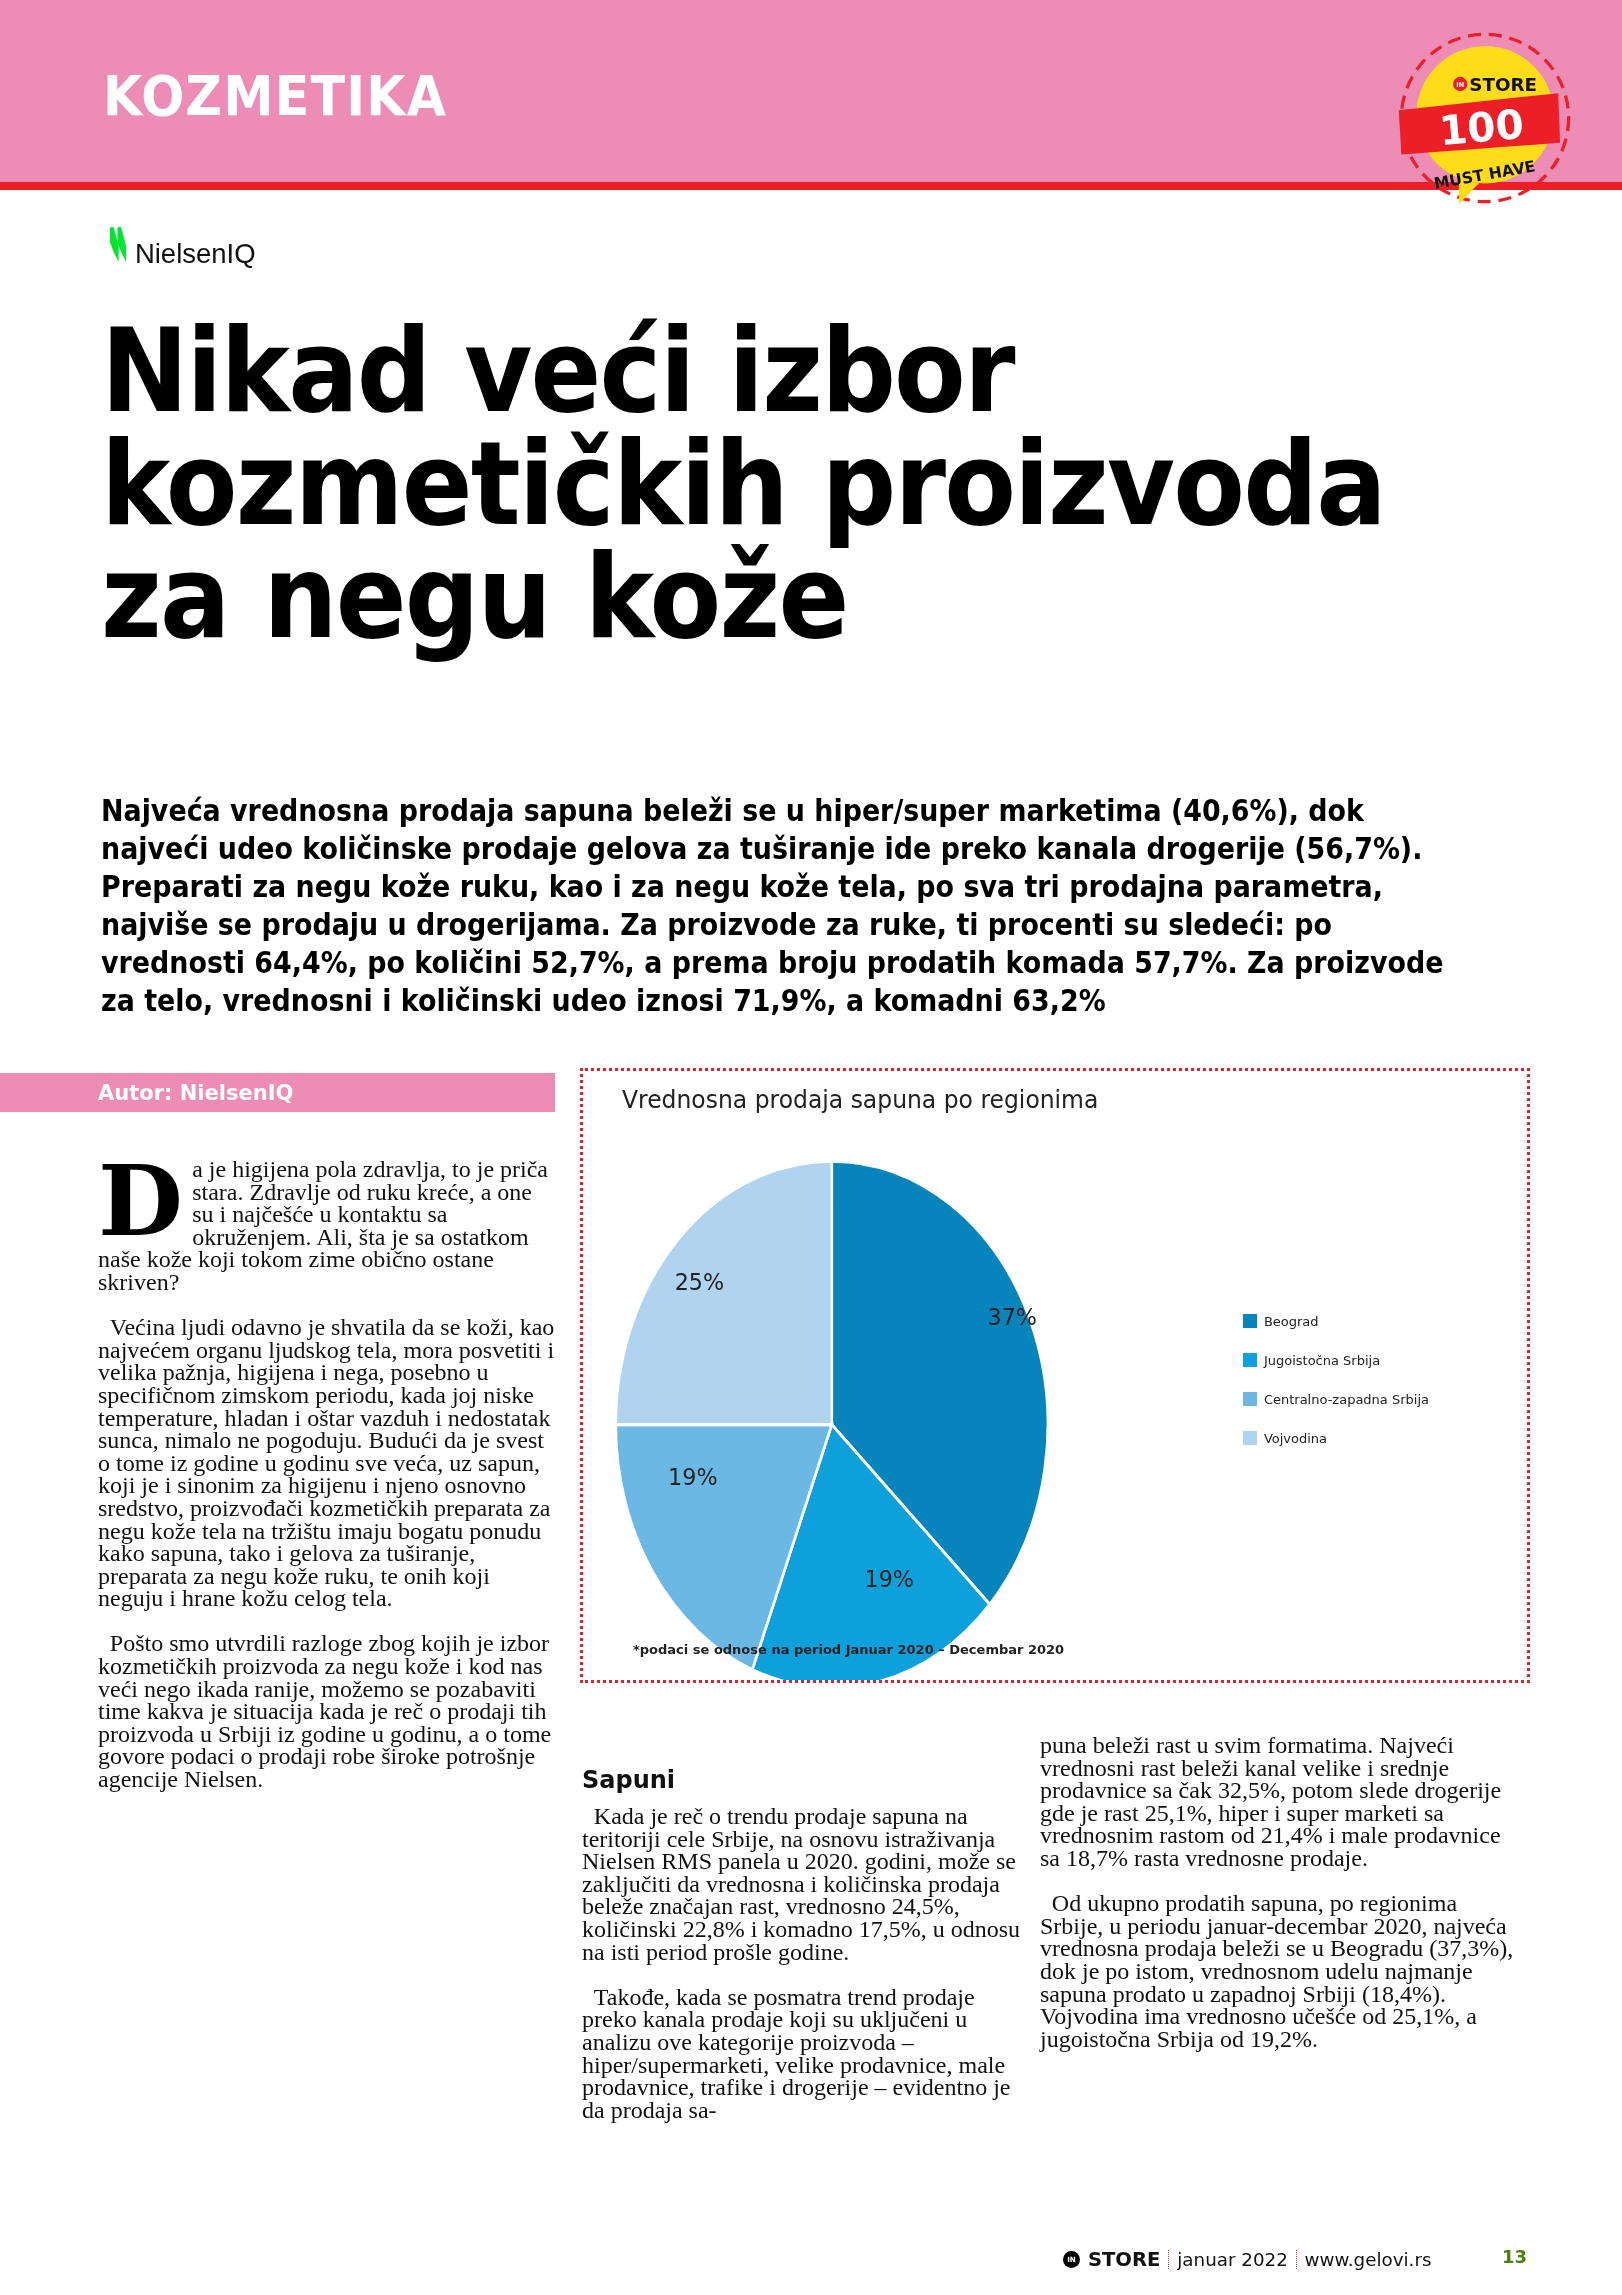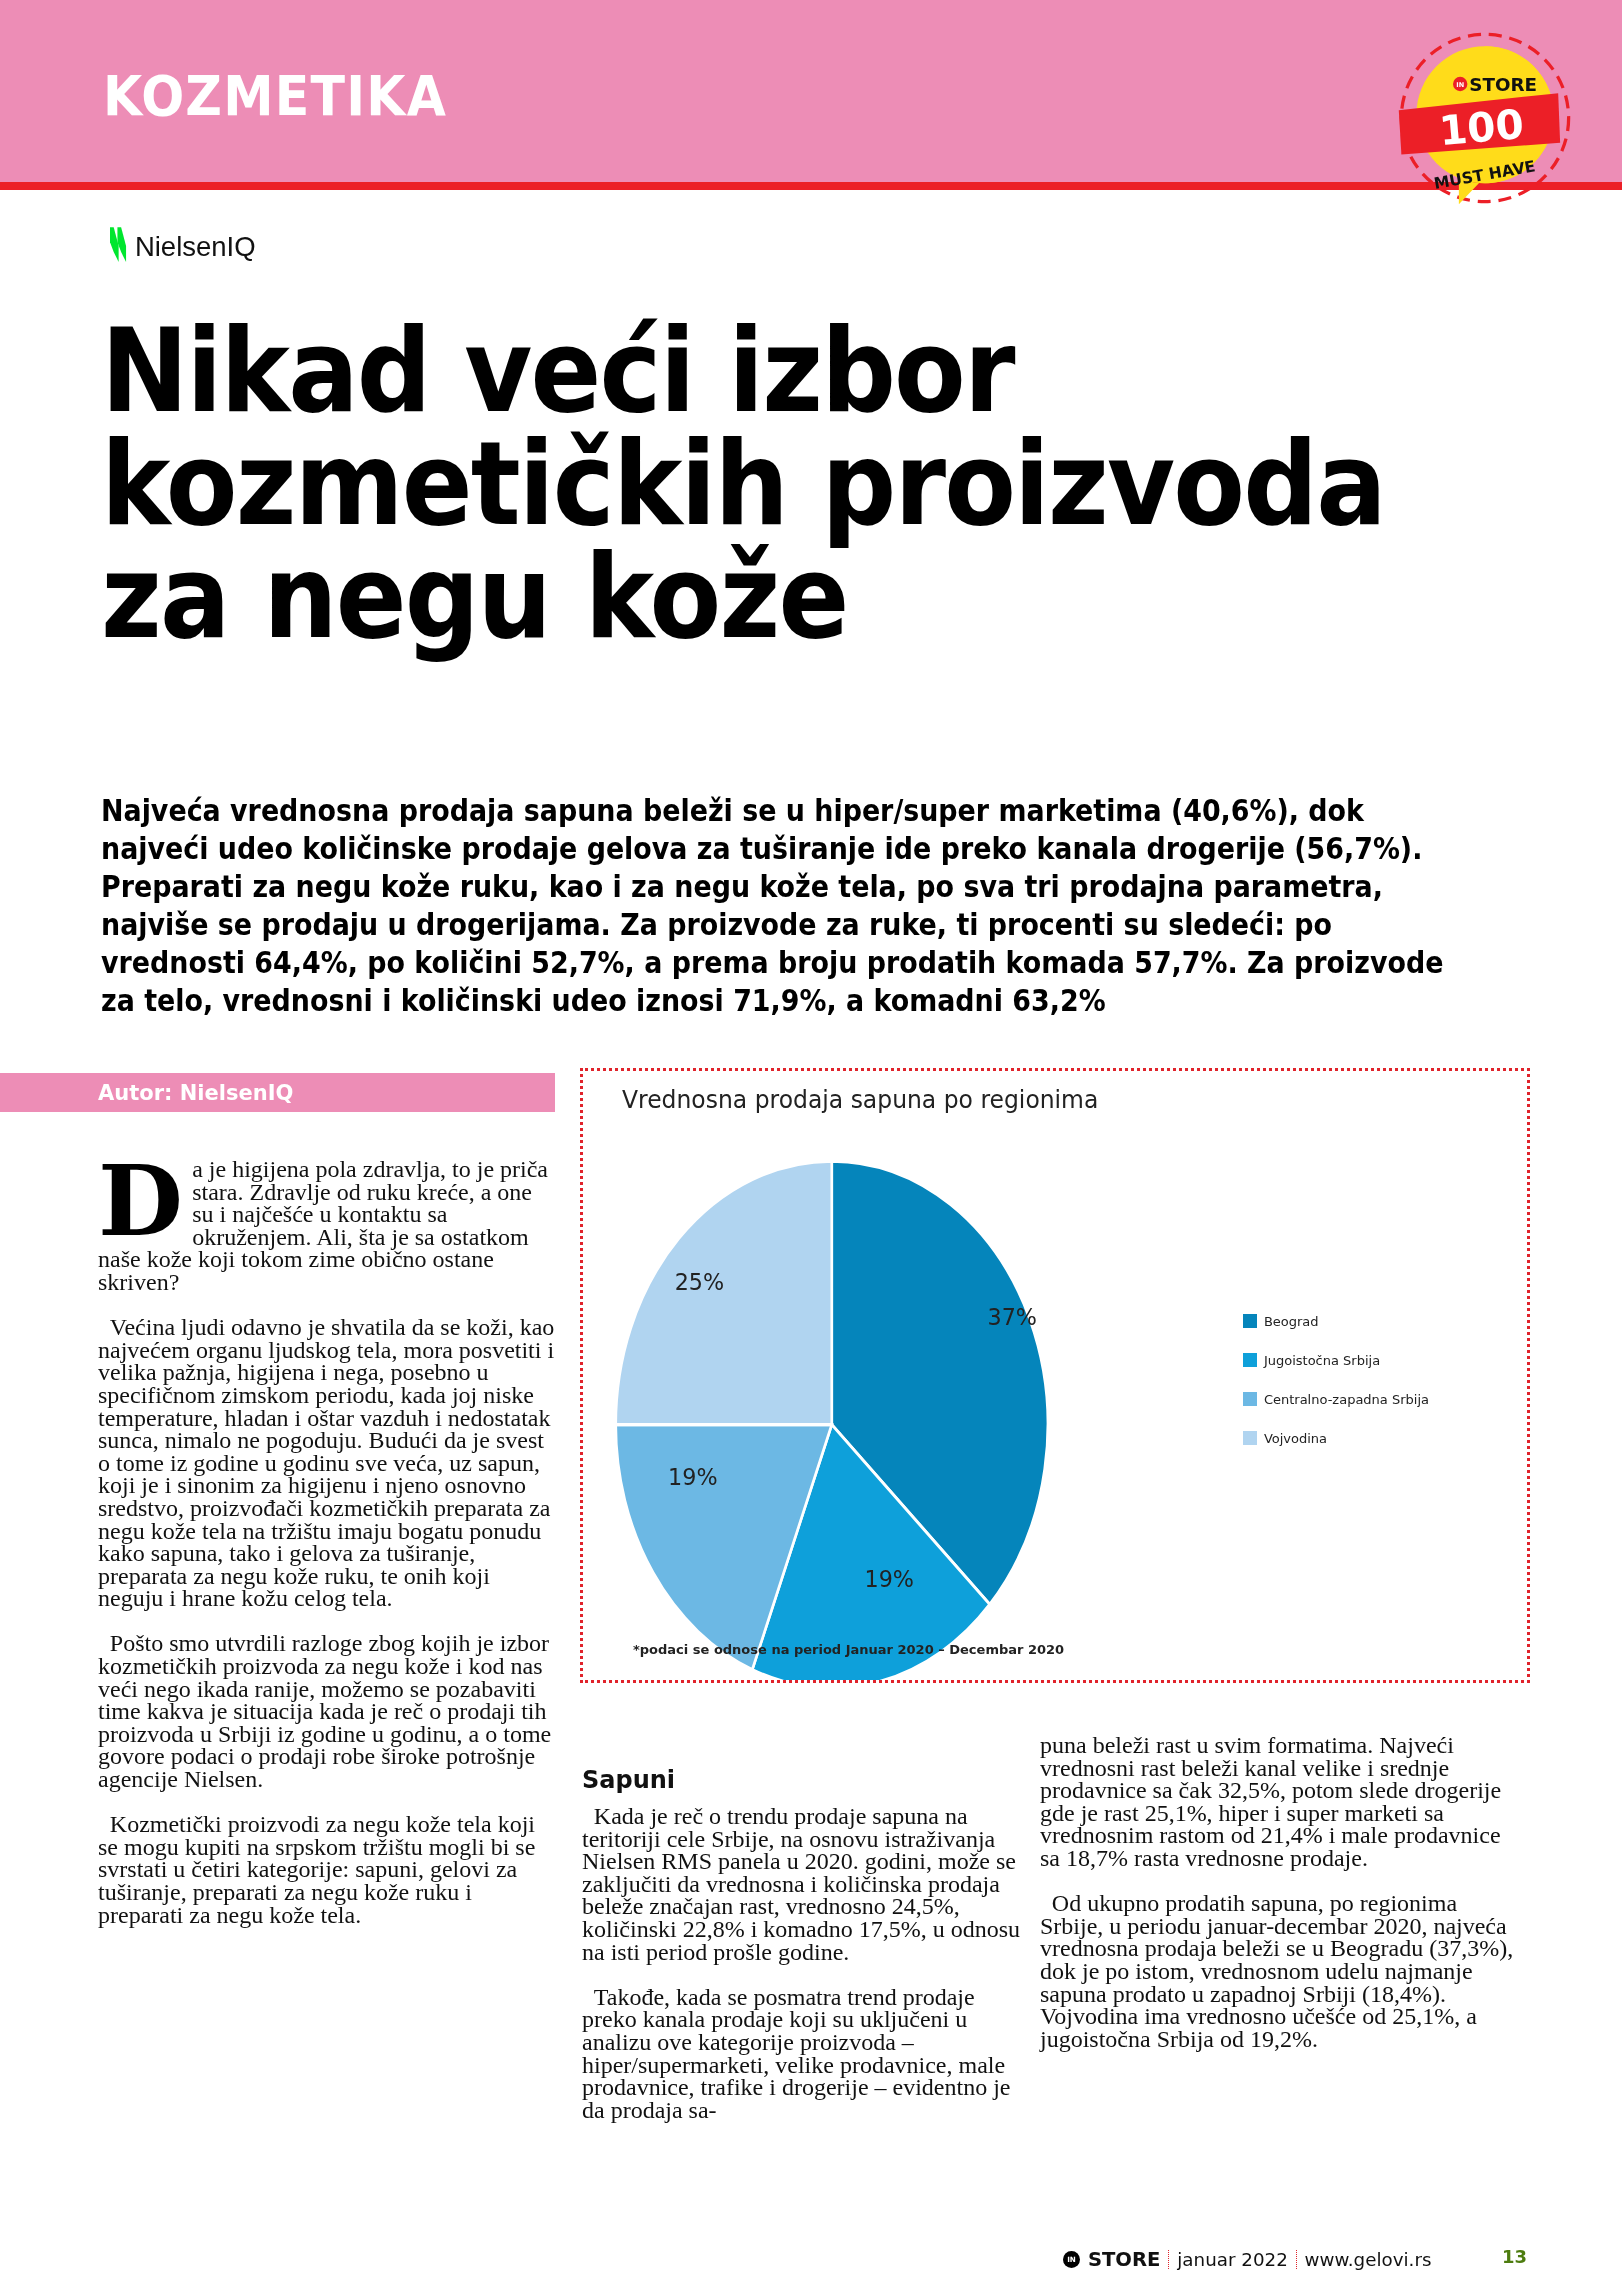--- a/index.html
+++ b/index.html
@@ -5,21 +5,21 @@
     * { box-sizing: border-box; margin: 0; padding: 0; }
     html, body { width: 1623px; height: 2295px; background: #ffffff; overflow: hidden; }
     body { position: relative; font-family: "Liberation Sans", sans-serif; color: #111; }
 
     .header-band { position: absolute; left: 0; top: 0; width: 1623px; height: 182px; background: #ed8db6; }
     .header-rule { position: absolute; left: 0; top: 182px; width: 1623px; height: 7.9px; background: #ec1f27; }
     .section-title { position: absolute; left: 103px; top: 64px; font-family: "DejaVu Sans", sans-serif; font-weight: bold; font-size: 55px; color: #fff; letter-spacing: 1.3px; transform: scaleX(0.92); transform-origin: left; }
 
     .badge { position: absolute; left: 1387px; top: 19.6px; width: 196px; height: 196px; }
 
-    .logo { position: absolute; left: 110px; top: 226px; display: flex; align-items: center; gap: 3.9px; }
+    .logo { position: absolute; left: 110px; top: 226px; display: flex; align-items: flex-end; gap: 3.9px; }
     .logo-mark { width: 21px; height: 41px; position: relative; }
     .logo-text { font-family: "Liberation Sans", sans-serif; font-size: 27.5px; color: #111; line-height: 1; }
 
     .headline { position: absolute; left: 101px; top: 314px; width: 1479px; font-family: "DejaVu Sans", sans-serif; font-weight: bold; font-size: 116px; line-height: 113px; color: #000; letter-spacing: -2px; transform: scaleX(0.9); transform-origin: left; }
 
     .lead { position: absolute; left: 101px; top: 792px; width: 1498px; font-family: "DejaVu Sans", sans-serif; font-weight: bold; font-size: 29.4px; line-height: 38px; color: #000; transform: scaleX(0.915); transform-origin: left; }
 
     .author-bar { position: absolute; left: 0; top: 1073px; width: 555px; height: 39px; background: #ed8db6; }
     .author-label { position: absolute; left: 98px; top: 1081px; font-family: "DejaVu Sans", sans-serif; font-weight: bold; font-size: 21px; color: #fff; }
 
@@ -89,21 +89,20 @@
 <div class="author-bar"></div>
 <div class="author-label">Autor: NielsenIQ</div>
 
 <div class="col col-1">
   <p>
     <span class="dropcap">D</span>
     <span>a je higijena pola zdravlja, to je priča stara. Zdravlje od ruku kreće, a one su i najčešće u kontaktu sa okruženjem. Ali, šta je sa ostatkom naše kože koji tokom zime obično ostane skriven?</span>
   </p>
   <p class="indent">Većina ljudi odavno je shvatila da se koži, kao najvećem organu ljudskog tela, mora posvetiti i velika pažnja, higijena i nega, posebno u specifičnom zimskom periodu, kada joj niske temperature, hladan i oštar vazduh i nedostatak sunca, nimalo ne pogoduju. Budući da je svest o tome iz godine u godinu sve veća, uz sapun, koji je i sinonim za higijenu i njeno osnovno sredstvo, proizvođači kozmetičkih preparata za negu kože tela na tržištu imaju bogatu ponudu kako sapuna, tako i gelova za tuširanje, preparata za negu kože ruku, te onih koji neguju i hrane kožu celog tela.</p>
   <p class="indent">Pošto smo utvrdili razloge zbog kojih je izbor kozmetičkih proizvoda za negu kože i kod nas veći nego ikada ranije, možemo se pozabaviti time kakva je situacija kada je reč o prodaji tih proizvoda u Srbiji iz godine u godinu, a o tome govore podaci o prodaji robe široke potrošnje agencije Nielsen.</p>
-  <p class="indent">Kozmetički proizvodi za negu kože tela koji se mogu kupiti na srpskom tržištu mogli bi se svrstati u četiri kategorije: sapuni, gelovi za tuširanje, preparati za negu kože ruku i preparati za negu kože tela.</p>
 </div>
 
 <div class="chart-box">
   <div class="chart-title">Vrednosna prodaja sapuna po regionima</div>
   <svg class="chart-svg" width="944" height="609" viewBox="0 0 1442 930">
     <g transform="translate(380 540) scale(1 1.22)">
 
       <path d="M0 0 L0 -330 A330 330 0 0 1 241.3 225.1 Z" fill="#0585bb" stroke="#fff" stroke-width="4"></path>
 
       <path d="M0 0 L241.3 225.1 A330 330 0 0 1 -121.4 306.8 Z" fill="#0ea0da" stroke="#fff" stroke-width="4"></path>

